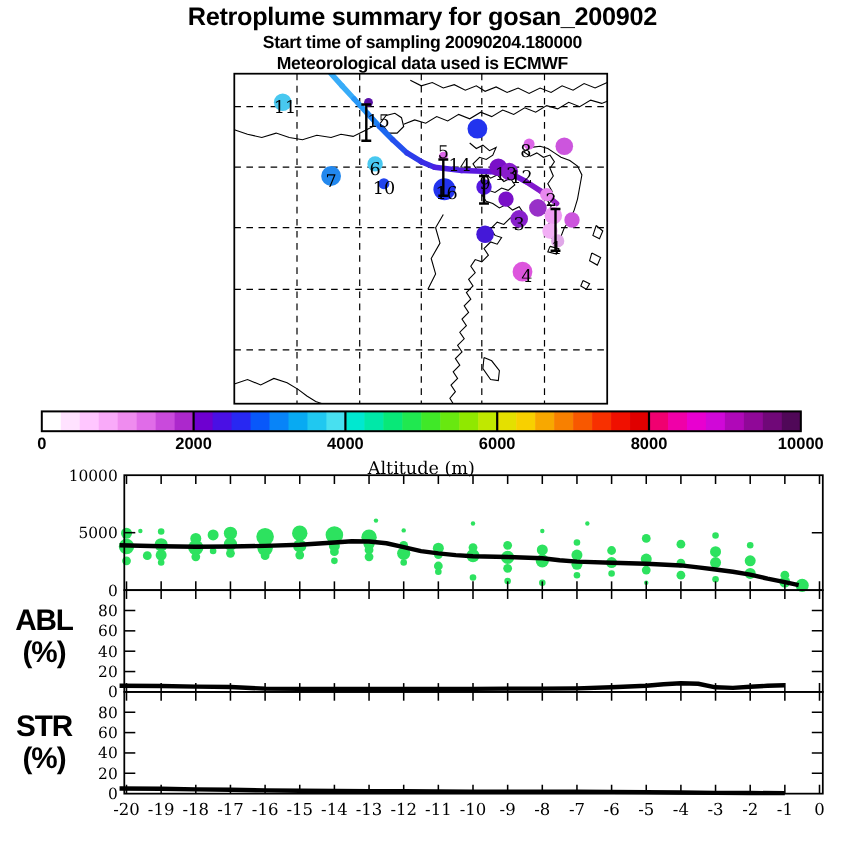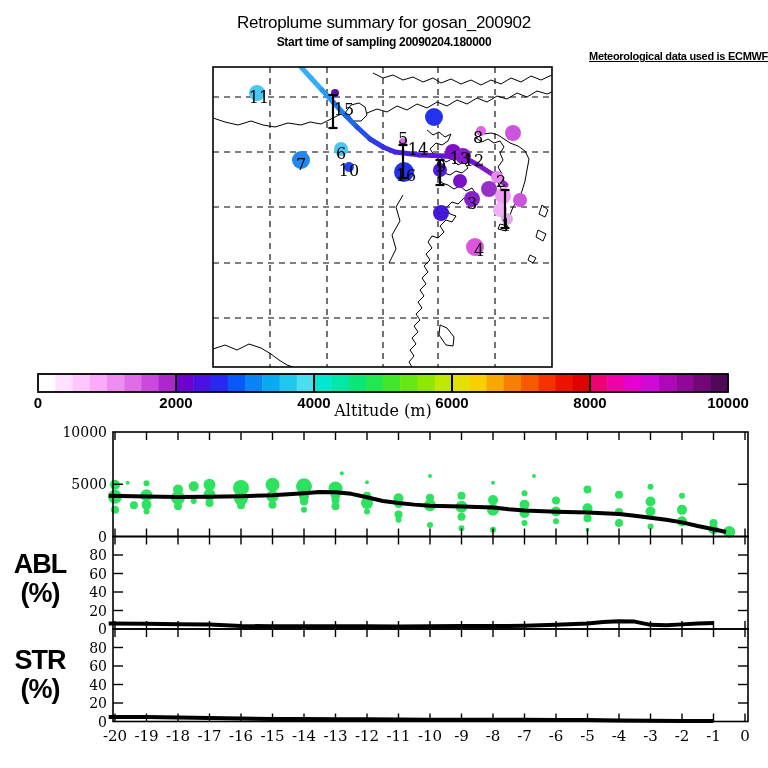--- a/index.html
+++ b/index.html
@@ -1,27 +1,27 @@
 <!DOCTYPE html>
 <html><head>
 <meta charset="utf-8">
 <style>
   html,body{margin:0;padding:0;background:#ffffff;}
   .page{position:relative;width:768px;height:768px;background:#fff;overflow:hidden;
         font-family:"Liberation Sans",sans-serif;color:#000;}
   .titles{position:absolute;left:0;top:0;width:768px;text-align:center;}
-  .t1{font-weight:normal;font-size:17px;letter-spacing:-0.3px;margin-top:13px;}
-  .t2{font-weight:bold;font-size:12px;letter-spacing:-0.3px;margin-top:2px;
+  .t1{font-weight:bold;font-size:23px;letter-spacing:-0.3px;margin-top:2px;}
+  .t2{font-weight:bold;font-size:16px;letter-spacing:-0.3px;margin-top:2px;
       display:flex;justify-content:center;gap:45px;}
-  .t3{font-weight:bold;font-size:11px;letter-spacing:-0.3px;margin-top:1px;
-      text-decoration:underline;text-align:right;}
+  .t3{font-weight:bold;font-size:16px;letter-spacing:-0.3px;margin-top:1px;
+      }
   svg#plot{position:absolute;left:0;top:0;}
   .side-label{position:absolute;left:0;width:80px;text-align:center;
       font-weight:bold;font-size:27px;line-height:29px;letter-spacing:-1px;}
-  .cb-label{position:absolute;left:233px;top:401px;width:300px;text-align:center;
+  .cb-label{position:absolute;left:233px;top:416px;width:300px;text-align:center;
       font-family:"DejaVu Serif",serif;font-size:16px;}
   .x-title{position:absolute;left:280px;top:743px;width:300px;text-align:center;
       font-weight:bold;font-size:17px;letter-spacing:-0.3px;}
 </style>
 </head>
 <body>
 
 <div class="page">
 
   <div class="titles">

